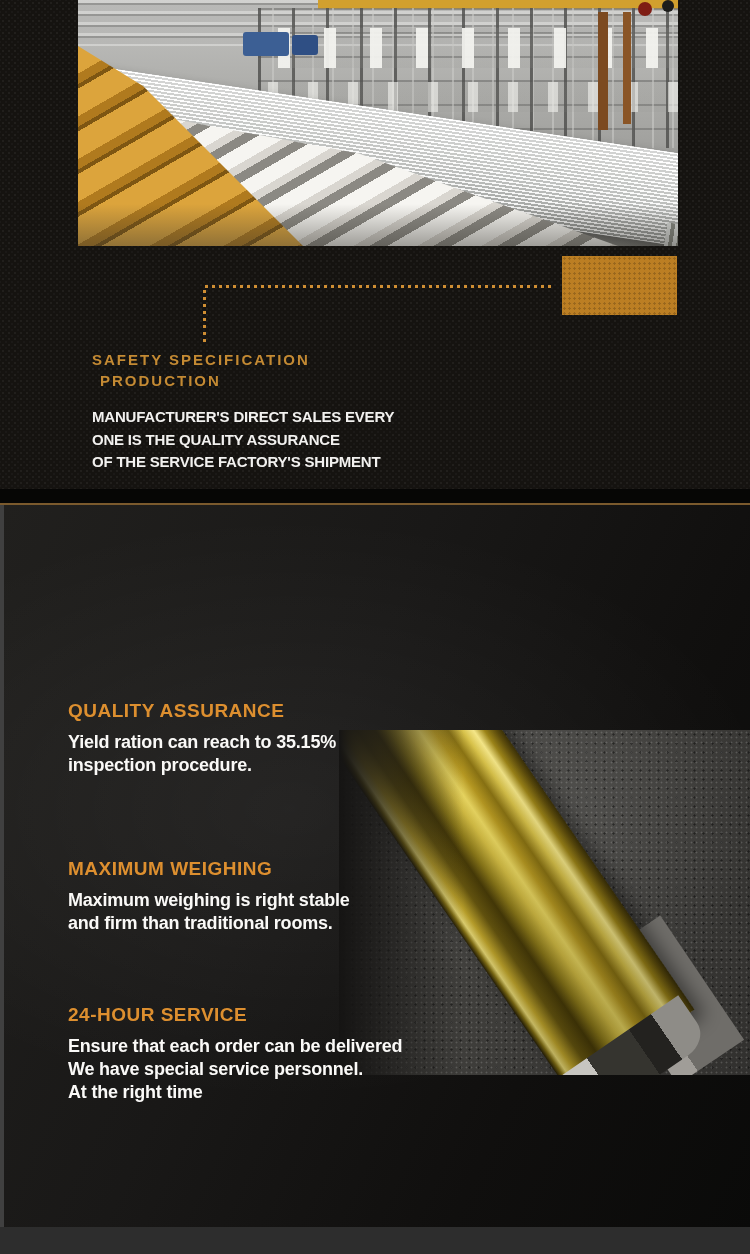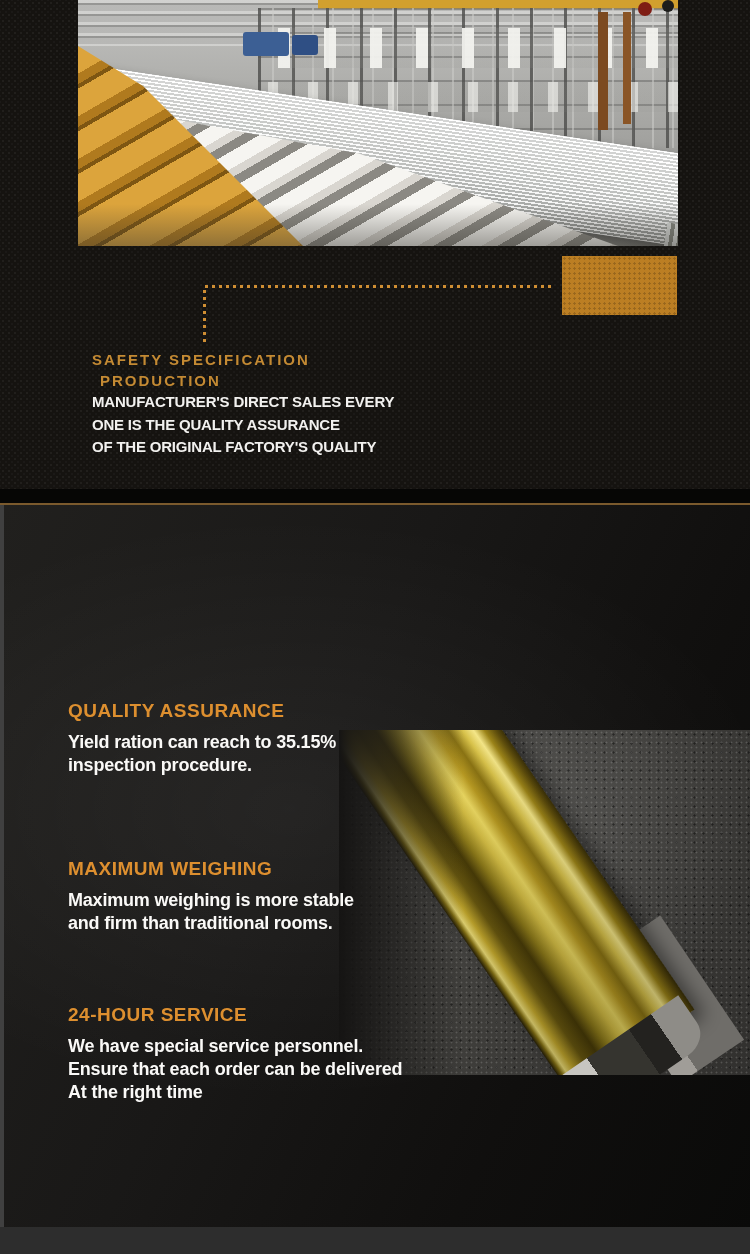--- a/index.html
+++ b/index.html
@@ -68,21 +68,21 @@
     background-size:5px 7px;background-position:50% 0;background-repeat:repeat-y;}
   .callout-swatch{position:absolute;left:562px;top:256px;width:115px;height:59px;
     background-color:#bb7e23;
     background-image:radial-gradient(rgba(0,0,0,0.18) 1px,transparent 1.3px);
     background-size:5px 5px;}
 
   
   .safety-block{position:absolute;left:92px;top:349px;}
   .safety-title{font-size:15px;font-weight:bold;letter-spacing:2px;color:#c48a33;line-height:21px;white-space:nowrap;}
   .safety-title.l2{padding-left:8px;}
-  .safety-body{margin-top:0;}
+  .safety-body{margin-top:15px;}
   .safety-body .line{font-size:15px;font-weight:bold;color:#f2f1ef;line-height:22.5px;letter-spacing:-0.2px;white-space:nowrap;}
 
   
   .section-features{
     position:absolute;left:4px;top:505px;width:750px;height:722px;
     background-color:#100f0e;
     background-image:
       radial-gradient(ellipse 700px 420px at 38% 42%,rgba(255,255,255,0.055),transparent 70%),
       linear-gradient(115deg,#21201e 0%,#191817 40%,#100f0e 72%,#0a0a09 100%);
   }
@@ -152,21 +152,21 @@
     <div class="dot-h"></div>
     <div class="dot-v"></div>
     <div class="callout-swatch"></div>
 
     <div class="safety-block">
       <div class="safety-title">SAFETY SPECIFICATION</div>
       <div class="safety-title l2">PRODUCTION</div>
       <div class="safety-body">
         <div class="line">MANUFACTURER'S DIRECT SALES EVERY</div>
         <div class="line">ONE IS THE QUALITY ASSURANCE</div>
-        <div class="line">OF THE ORIGINAL FACTORY'S QUALITY</div>
+        <div class="line">OF THE SERVICE FACTORY'S SHIPMENT</div>
       </div>
     </div>
 
     <div class="black-band"></div>
     <div class="gold-line"></div>
   </div>
 
   <div class="section-features">
 
     <div class="product-photo">
@@ -180,29 +180,29 @@
       <div class="f-title">QUALITY ASSURANCE</div>
       <div class="f-lines">
         <div class="f-line">Yield ration can reach to 35.15%</div>
         <div class="f-line">inspection procedure.</div>
       </div>
     </div>
 
     <div class="feature feature-2">
       <div class="f-title">MAXIMUM WEIGHING</div>
       <div class="f-lines">
-        <div class="f-line">Maximum weighing is more stable</div>
+        <div class="f-line">Maximum weighing is right stable</div>
         <div class="f-line">and firm than traditional rooms.</div>
       </div>
     </div>
 
     <div class="feature feature-3">
       <div class="f-title">24-HOUR SERVICE</div>
       <div class="f-lines">
+        <div class="f-line">Ensure that each order can be delivered</div>
         <div class="f-line">We have special service personnel.</div>
-        <div class="f-line">Ensure that each order can be delivered</div>
         <div class="f-line">At the right time</div>
       </div>
     </div>
   </div>
 
   <div class="bottom-bar"></div>
 </div>
 
 </body></html>

